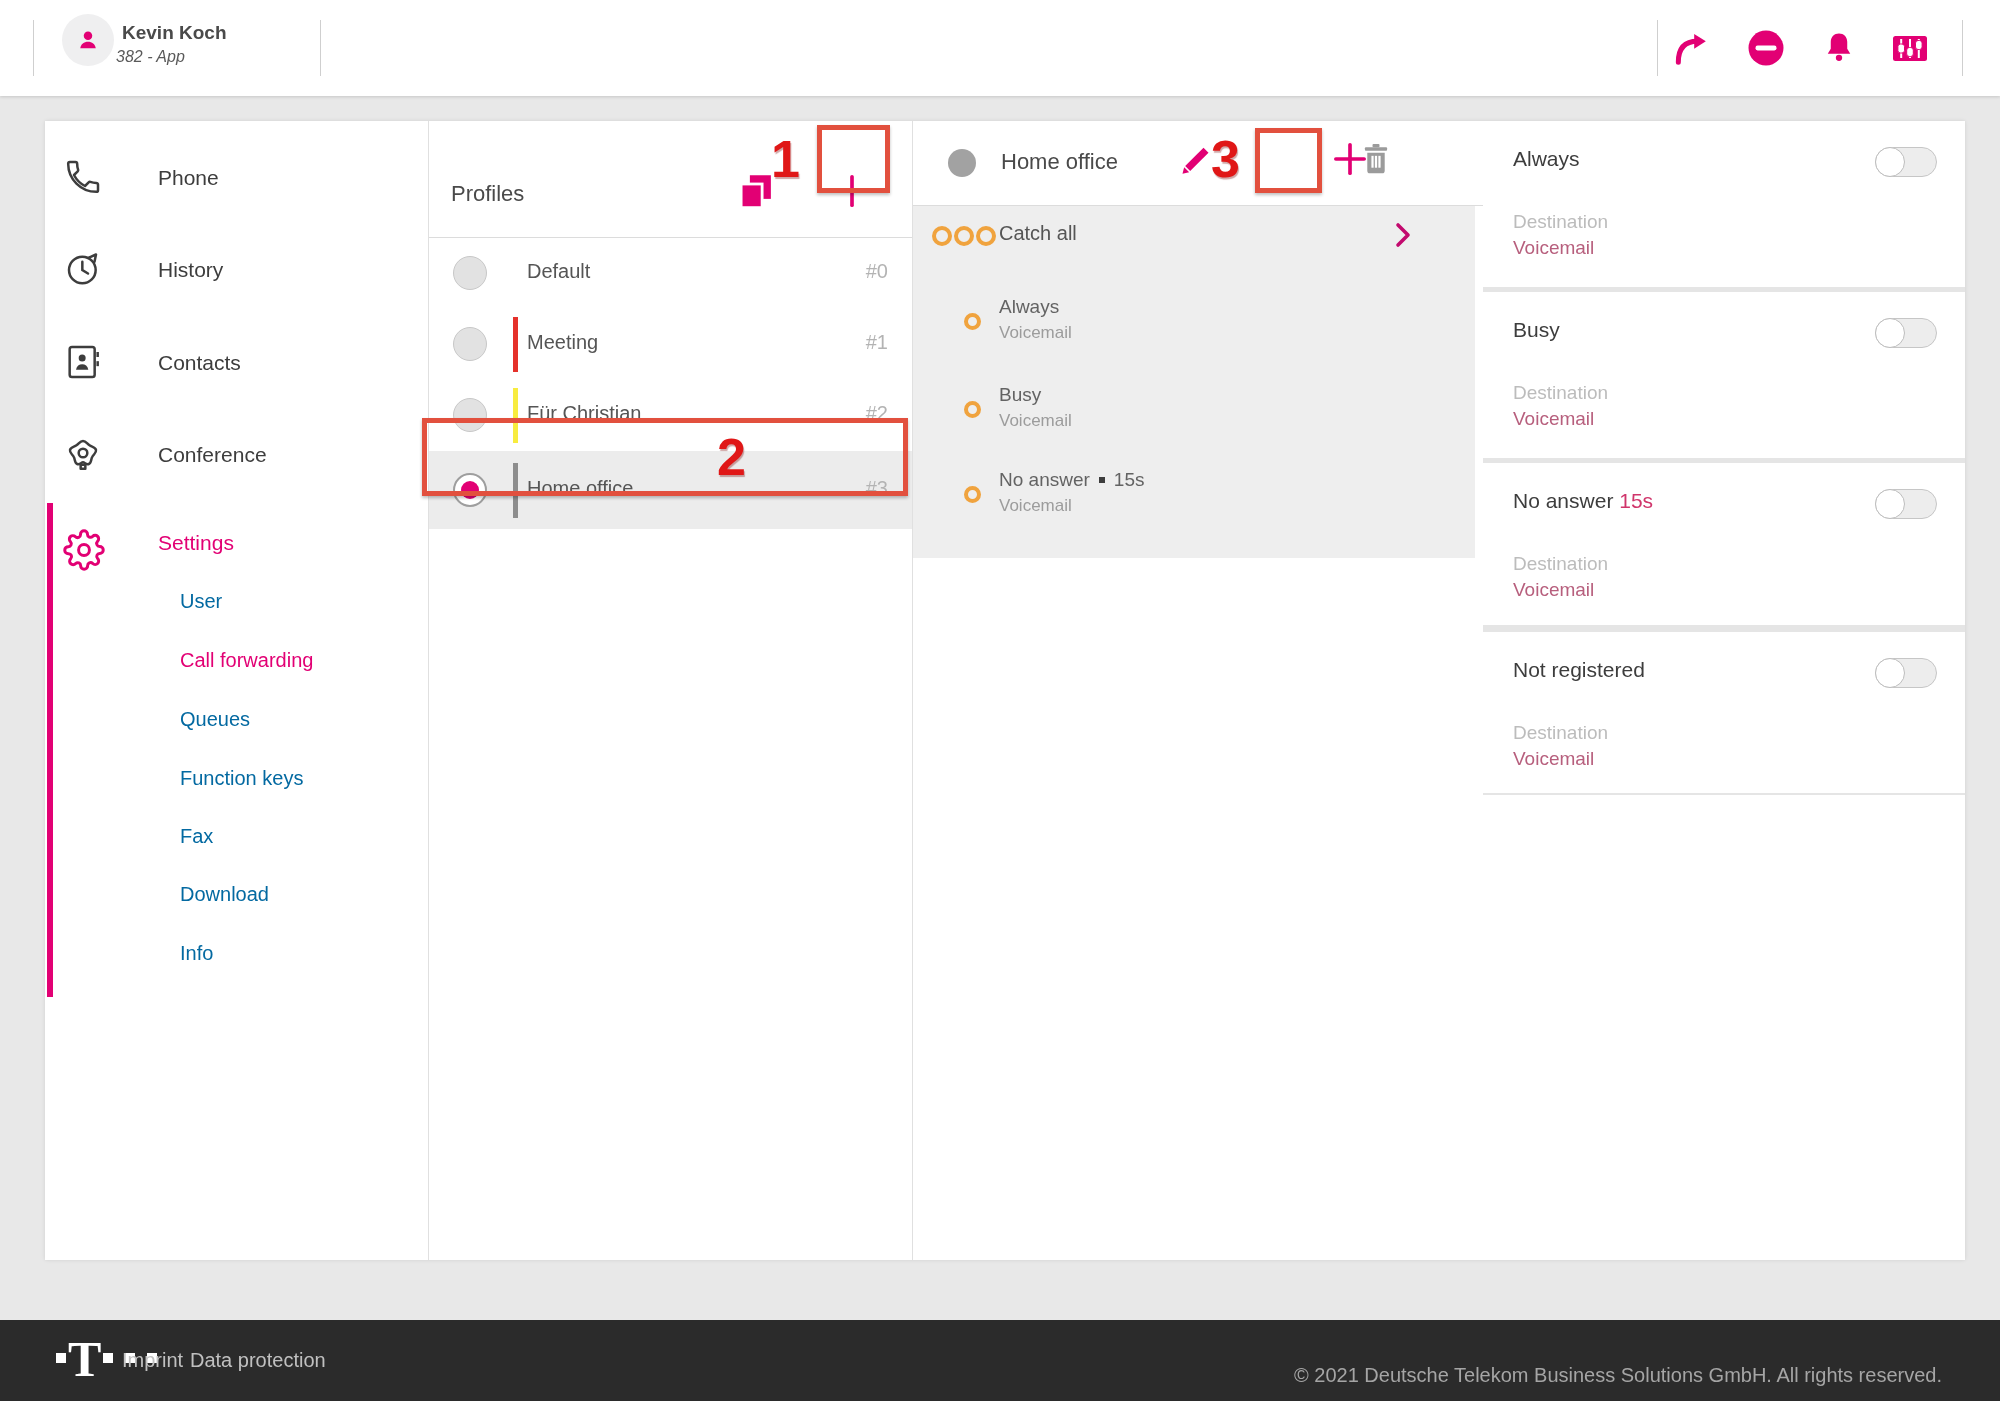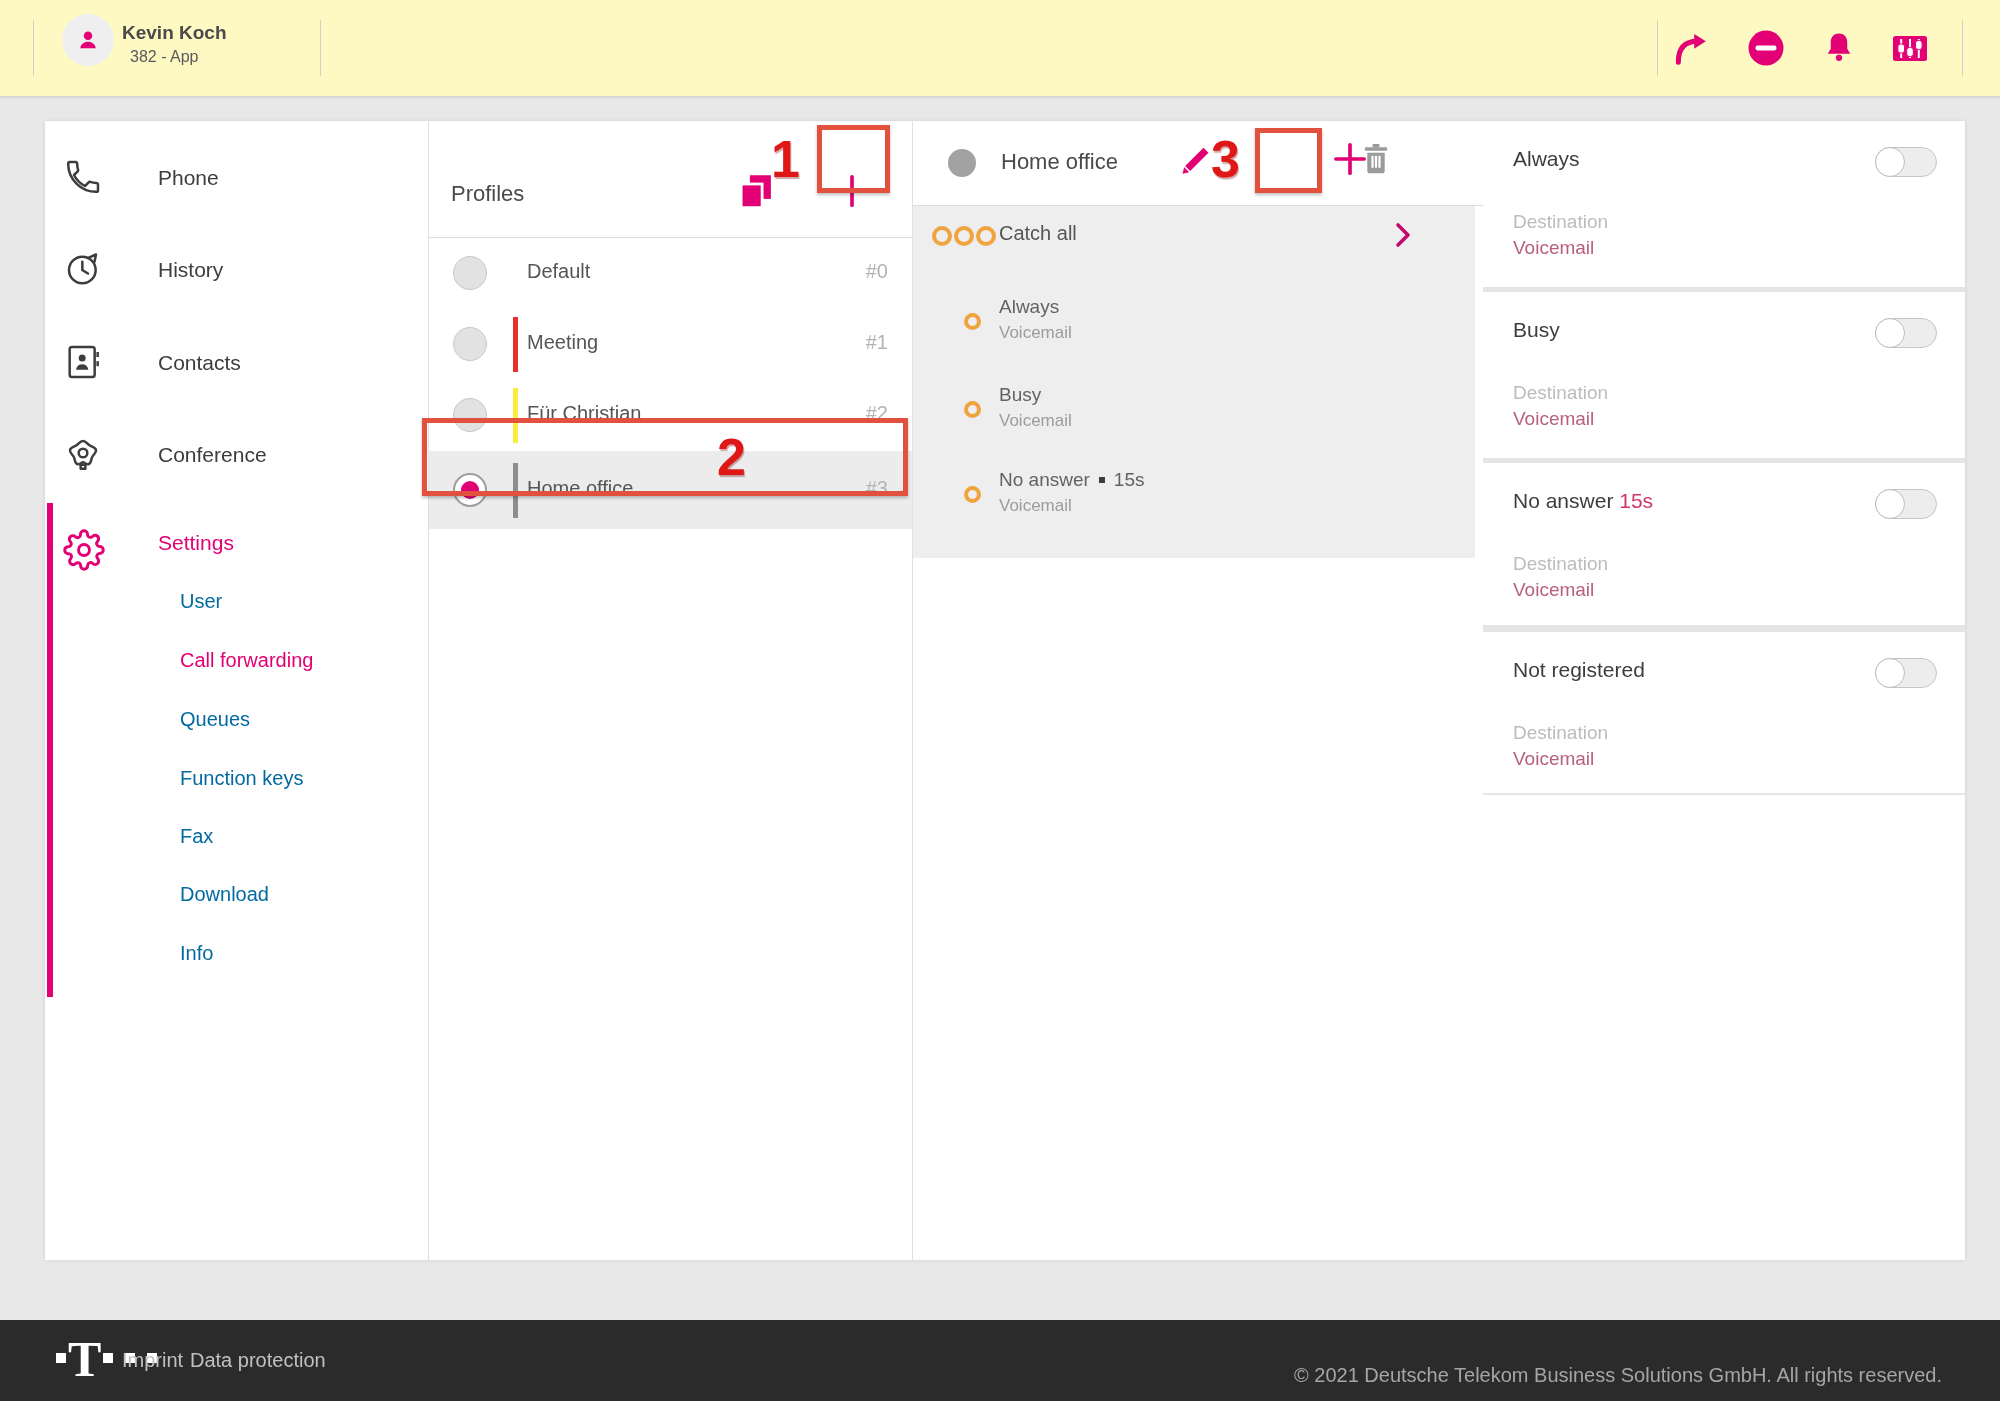--- a/index.html
+++ b/index.html
@@ -7,27 +7,27 @@
   body {
     position:relative;
     background:#e8e8e8;
     font-family:"Liberation Sans", sans-serif;
     color:#4a4a4a;
     overflow:hidden;
   }
   .abs { position:absolute; }
 
   
-  #topbar { position:absolute; left:0; top:0; width:2000px; height:96px; background:#fef9c3;
+  #topbar { position:absolute; left:0; top:0; width:2000px; height:96px; background:#ffffff;
             box-shadow:0 1px 3px rgba(0,0,0,.15); }
   .tb-div { position:absolute; top:20px; width:1px; height:56px; background:#cfcfcf; }
   .avatar { position:absolute; left:62px; top:14px; width:52px; height:52px; border-radius:50%;
             background:#efeff0; display:flex; align-items:center; justify-content:center; }
   .user-name { position:absolute; left:122px; top:22px; font-size:19px; color:#4a4a4a; font-weight:700; }
-  .user-ext  { position:absolute; left:130px; top:48px; font-size:16px; color:#5a5a5a; }
+  .user-ext  { position:absolute; left:116px; top:48px; font-size:16px; color:#5a5a5a;font-style:italic; }
   .tb-icon { position:absolute; top:26px; width:44px; height:44px; cursor:pointer;
              display:flex; align-items:center; justify-content:center; }
 
   
   #main { position:absolute; left:45px; top:121px; width:1920px; height:1139px; background:#fff;
           box-shadow:0 0 4px rgba(0,0,0,.10); }
   .vsep { position:absolute; top:0; width:1px; height:1139px; background:#e0e0e0; }
 
   
   #sidebar { position:absolute; left:0; top:0; width:383px; height:1139px; }

